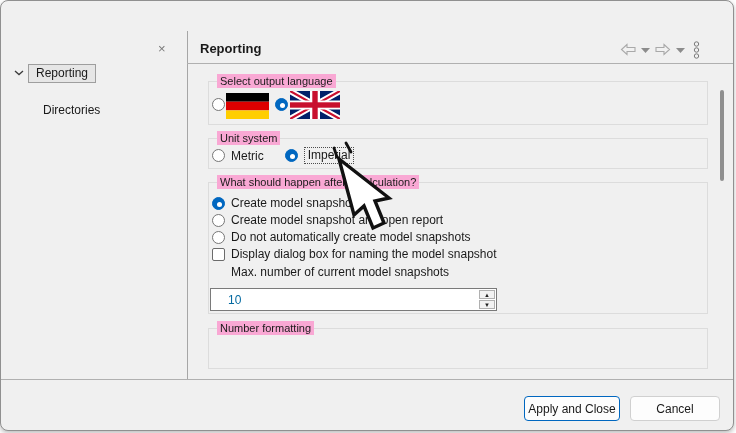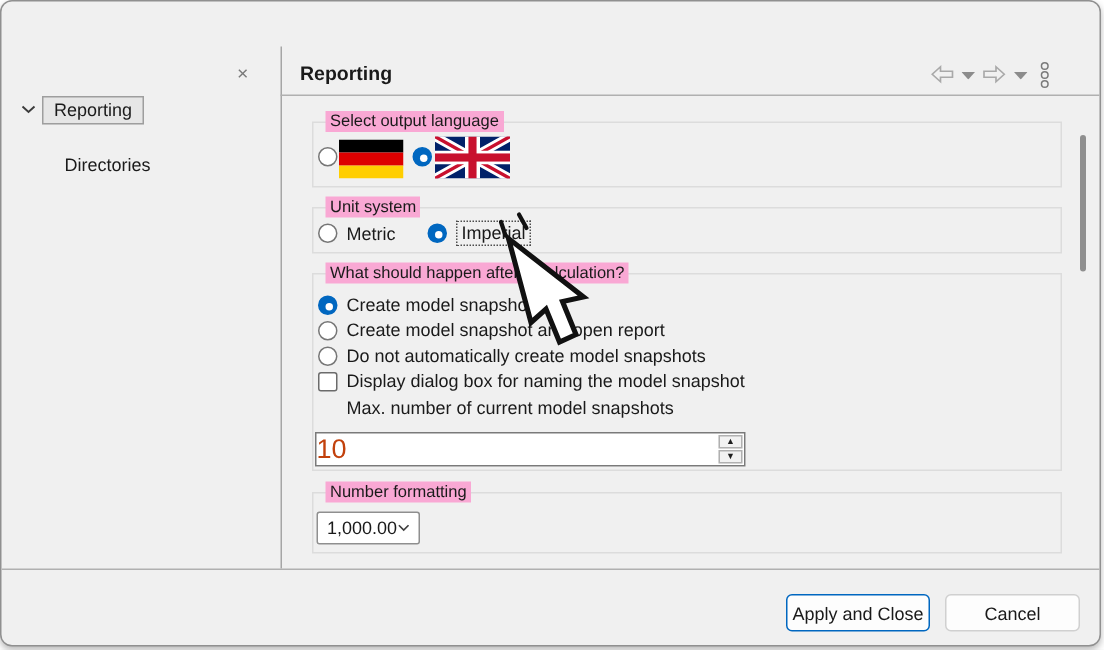--- a/index.html
+++ b/index.html
@@ -50,22 +50,22 @@
   .radio.sel { background:#0067c0; border-color:#0067c0; }
   .radio.sel::after { content:""; position:absolute; left:4px; top:4px; width:5px; height:5px; background:#fff; border-radius:50%; }
   .checkbox { width:13px; height:13px; min-width:13px; border:1px solid #6b6b6b; border-radius:2px; background:#fff; }
   .focus-dotted { border:1px dotted #4d4d4d; padding:0 3px 1px 3px; }
 
   .flag { display:block; }
 
   .max-label { position:absolute; left:2px; top:82px; font-size:12px;margin-left:20px; }
   .spinner { position:absolute; left:1px; top:105px; width:287px; height:23px; border:1px solid #7a7a7a;
              background:#fff; display:flex; }
-  .spin-input { flex:1; border:0; background:transparent; font-size:18px; padding-left:0;
-                font-family:"Liberation Sans", sans-serif; color:#c2410c; outline:none; }
+  .spin-input { flex:1; border:0; background:transparent; font-size:12px; padding-left:17px;
+                font-family:"Liberation Sans", sans-serif; color:#0369a1; outline:none; }
   .spin-col { width:18px; display:flex; flex-direction:column; justify-content:center; gap:1px; padding:1px 1px; }
   .spin-btn { height:9px; border:1px solid #b0b0b0; background:#f2f2f2; display:flex; align-items:center;
               justify-content:center; font-size:6px; line-height:1; color:#1f1f1f; cursor:pointer; }
 
   .dropdown { position:absolute; left:2px; top:12px; width:69px; height:22px; border:1px solid #8f8f8f;
               border-radius:2px; background:#fff; display:flex; align-items:center;
               justify-content:space-between; padding:0 6px; font-size:12px; cursor:pointer; }
 
   .scroll-thumb { position:absolute; left:719px; top:89px; width:4px; height:91px; background:#8f8f8f; border-radius:2px; }
 
@@ -167,26 +167,20 @@
       <input class="spin-input" value="10" style="">
       <div class="spin-col">
         <div class="spin-btn">▲</div>
         <div class="spin-btn">▼</div>
       </div>
     </div>
   </div>
 
   <div class="group g4">
     <span class="group-label">Number formatting</span>
-    <div class="dropdown">
-      <span>1,000.00</span>
-      <svg width="9" height="6" viewBox="0 0 9 6">
-        <polyline points="1,1 4.5,4.5 8,1" stroke="#3f3f3f" stroke-width="1.2" fill="none"></polyline>
-      </svg>
-    </div>
   </div>
 
   <div class="scroll-thumb"></div>
 
   <div class="footer-sep"></div>
   <div class="btn btn-apply">Apply and Close</div>
   <div class="btn btn-cancel">Cancel</div>
 
   <svg class="cursor-overlay" width="80" height="105" viewBox="0 0 80 105">
     <line x1="8" y1="14" x2="11" y2="23" stroke="#111" stroke-width="2.8" stroke-linecap="round"></line>

